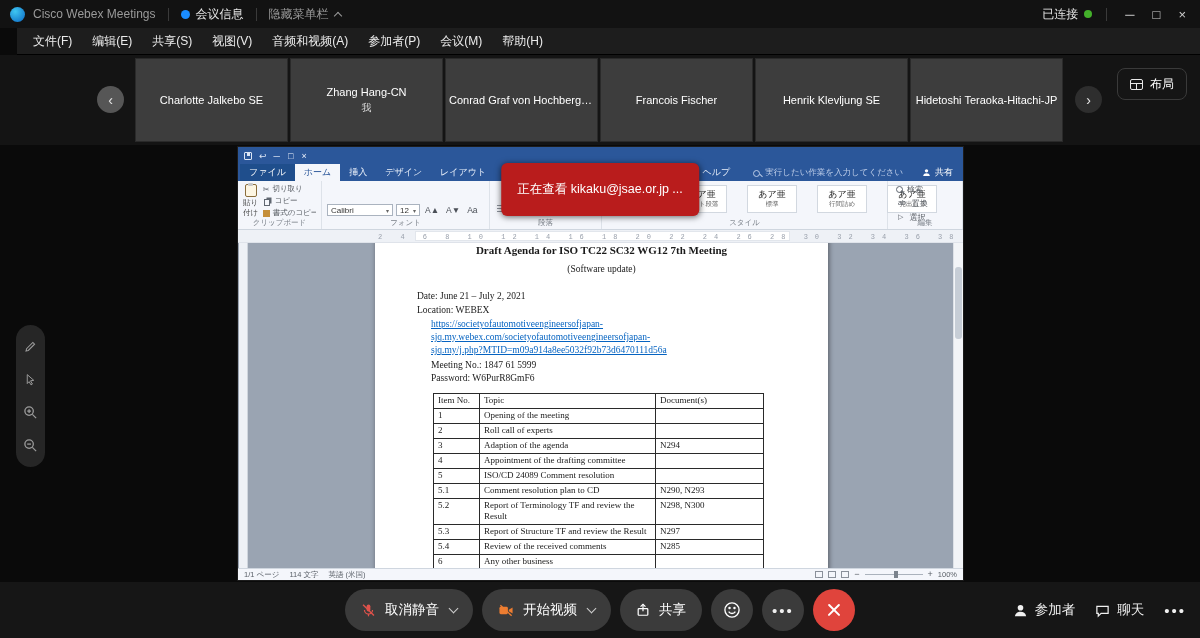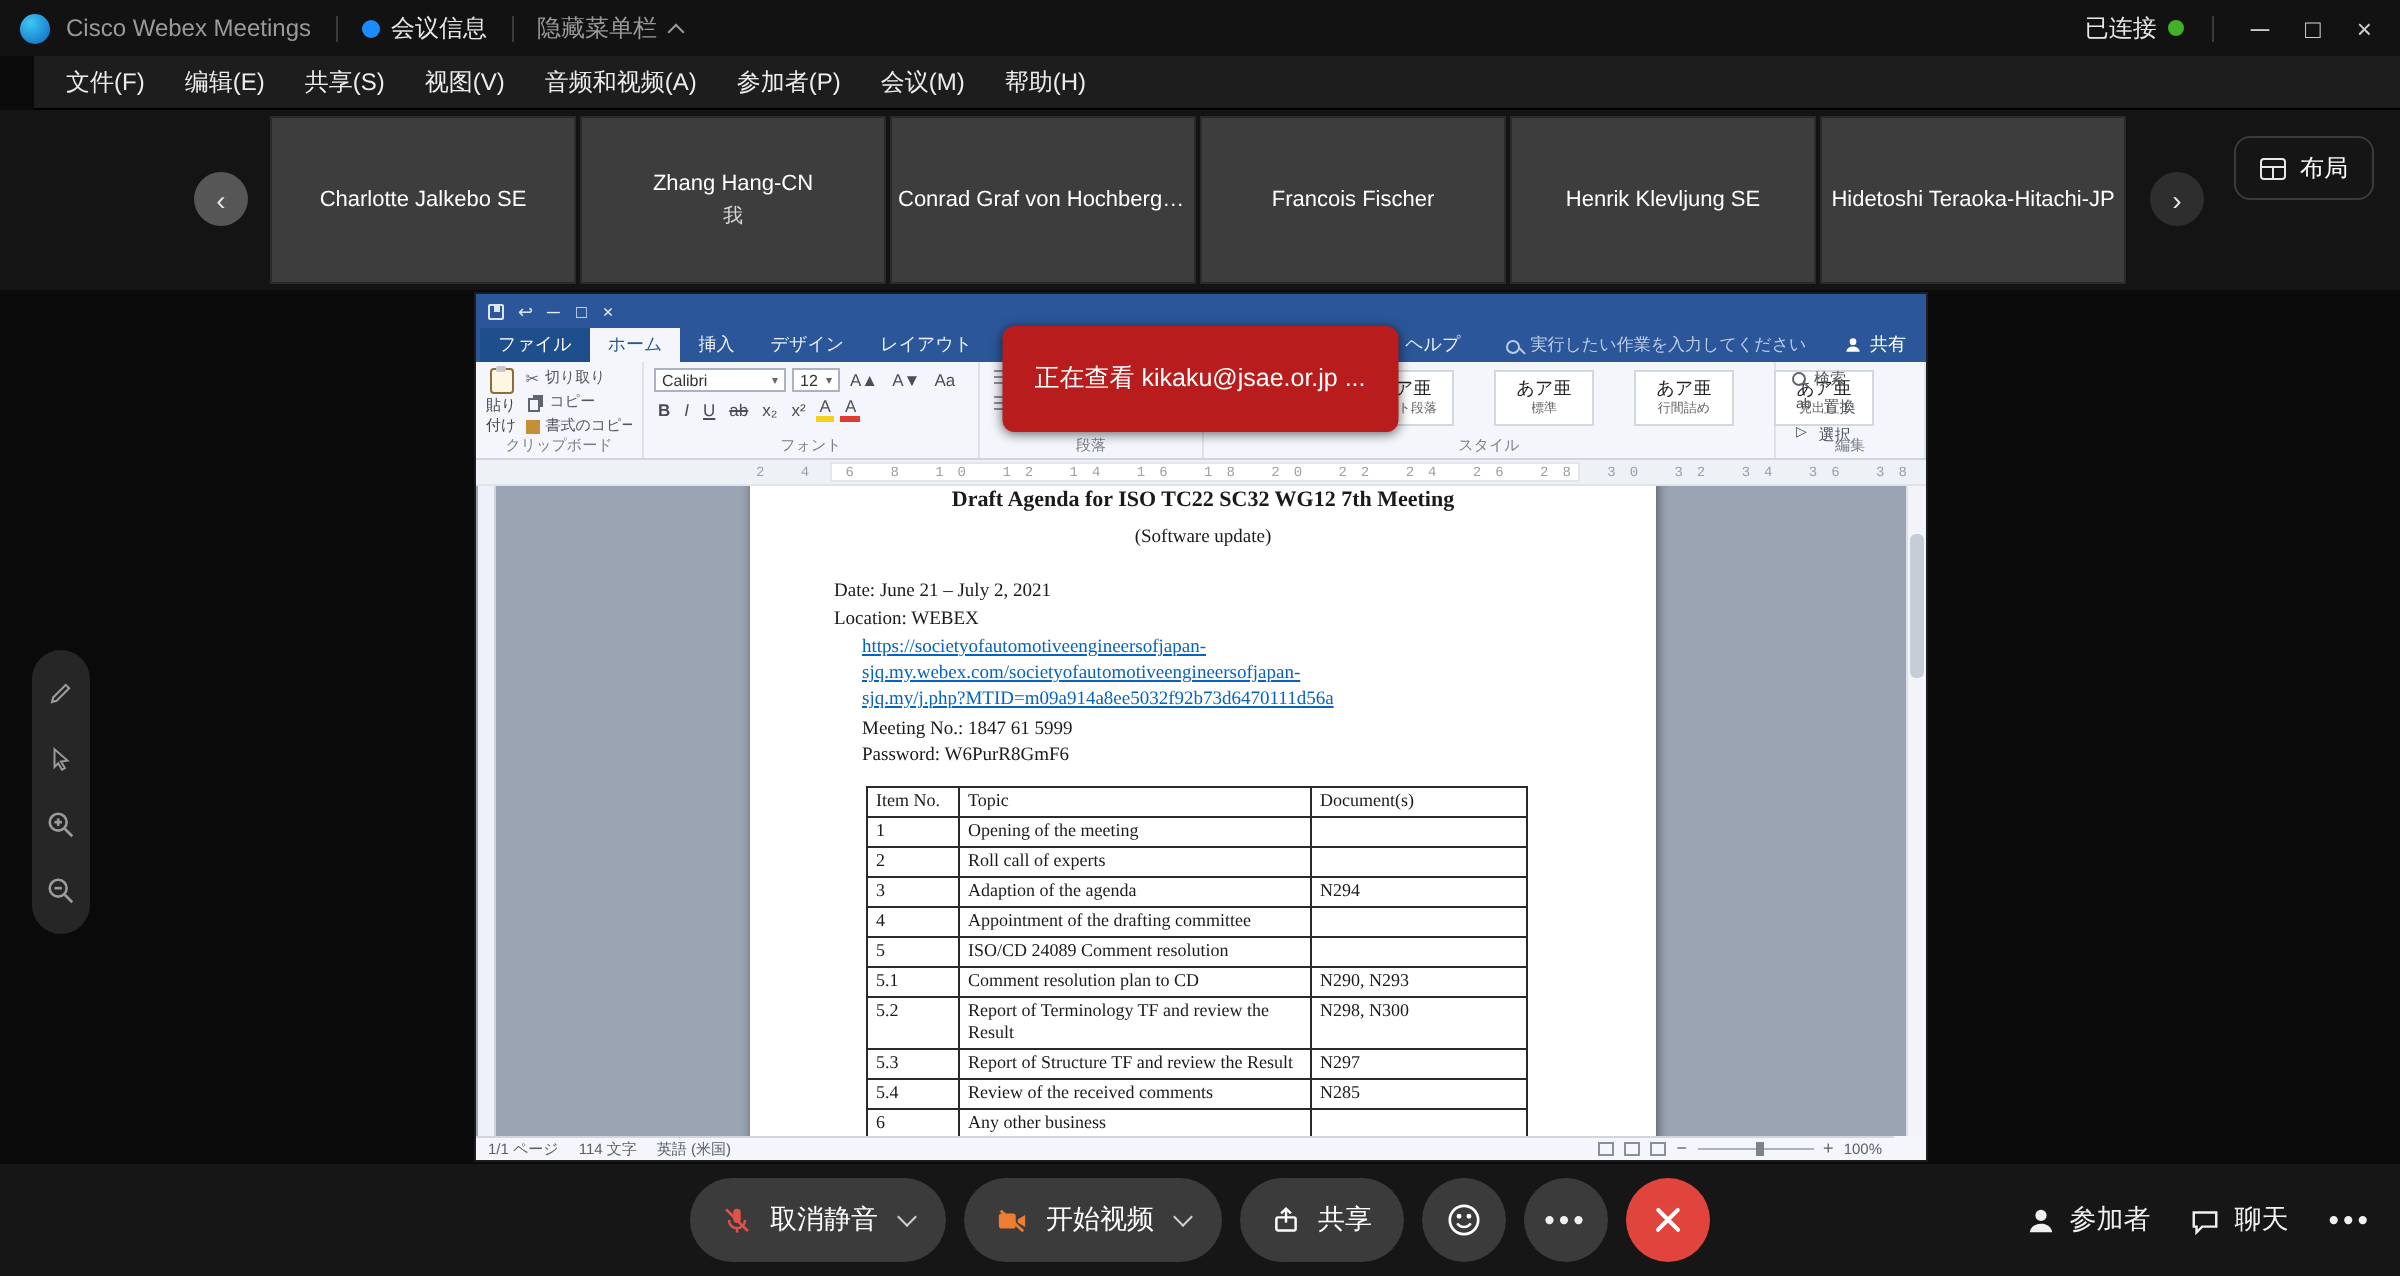--- a/index.html
+++ b/index.html
@@ -88,21 +88,21 @@
   .paste-big{width:26px;display:flex;flex-direction:column;align-items:center;gap:1px;color:#444;}
   .clip-glyph{width:12px;height:15px;border:1.2px solid #8a6d3b;border-radius:2px;background:#fdf6e3;position:relative;}
   .clip-glyph::before{content:"";position:absolute;left:2.5px;top:-2px;width:5px;height:3px;background:#c8c8c8;border-radius:1px;}
   .paste-label{font-size:7.5px;}
   .mini-col{display:flex;flex-direction:column;gap:2px;overflow:hidden;}
   .mini-row{display:flex;align-items:center;gap:3px;font-size:7.5px;color:#53585f;white-space:nowrap;overflow:hidden;}
   .i-cut::before{content:"✂";font-size:8px;color:#5f6670;}
   .i-copy{width:6px;height:7px;border:1px solid #5f6670;box-shadow:2px -2px 0 -0.5px #5f6670;margin:2px 2px 0 1px;flex:none;}
   .i-painter{width:7px;height:7px;background:#c58f3a;flex:none;}
   .g-font{width:168px;display:flex;flex-direction:column;gap:3px;}
-  .font-row{display:flex;align-items:center;gap:3px;}
+  .font-row{display:flex;align-items:center;gap:3px;margin-top:20px;}
   .combo{background:#fff;border:1px solid #aab3bf;height:12px;display:flex;align-items:center;
          font-size:8px;color:#333;padding:0 3px;gap:3px;}
   .combo .dd{font-size:6px;color:#666;}
   .fbtn{font-size:8.5px;color:#4a4f57;padding:0 2px;line-height:12px;}
   .fbtn.b{font-weight:bold;} .fbtn.i{font-style:italic;} .fbtn.u{text-decoration:underline;}
   .fbtn.strike{text-decoration:line-through;}
   .color-a{border-bottom:3px solid #e03b2f;line-height:9px;}
   .hl-a{border-bottom:3px solid #f3d11c;line-height:9px;}
   .g-par{width:112px;display:flex;flex-direction:column;gap:4px;}
   .bars{display:inline-block;width:9px;height:8px;
@@ -137,21 +137,21 @@
   .p-link{margin-left:56px;color:#0563c1;text-decoration:underline;line-height:13px;word-break:break-all;}
   .p-ind{margin-left:56px;margin-top:3px;}
   .doc-table{border-collapse:collapse;margin:10px 0 0 58px;font-size:9px;}
   .doc-table td,.doc-table th{border:1px solid #2a2a2a;padding:1px 4px 2px;font-weight:normal;
        text-align:left;vertical-align:top;line-height:11px;}
   .col-item{width:46px;} .col-topic{width:176px;} .col-doc{width:108px;}
   .vscroll{position:absolute;right:0;top:0;bottom:0;width:10px;background:#f2f4f7;border-left:1px solid #dde1e7;}
   .vthumb{position:absolute;top:24px;right:1px;width:7px;height:72px;background:#c6cdd6;border-radius:3px;}
 
   
-  .word-status{position:absolute;left:0;right:16px;bottom:0;height:12px;background:#f4f6fb;border-top:1px solid #cfd6df;
+  .word-status{position:absolute;left:0;right:0;bottom:0;height:12px;background:#f4f6fb;border-top:1px solid #cfd6df;
                display:flex;align-items:center;gap:10px;padding:0 6px;font-size:7.5px;color:#5a6068;}
   .ws-right{margin-left:auto;display:flex;align-items:center;gap:5px;}
   .view-box{width:8px;height:7px;border:1px solid #8a909a;}
   .zoom-track{width:58px;height:1.5px;background:#aab2bc;position:relative;}
   .zoom-knob{position:absolute;left:50%;top:-2.5px;width:4px;height:7px;background:#7b838d;}
   .zoom-sign{font-size:9px;color:#5a6068;line-height:1;}
 
   
   .controlbar{position:absolute;left:0;bottom:0;width:1200px;height:56px;background:#161616;
               display:flex;align-items:center;}

